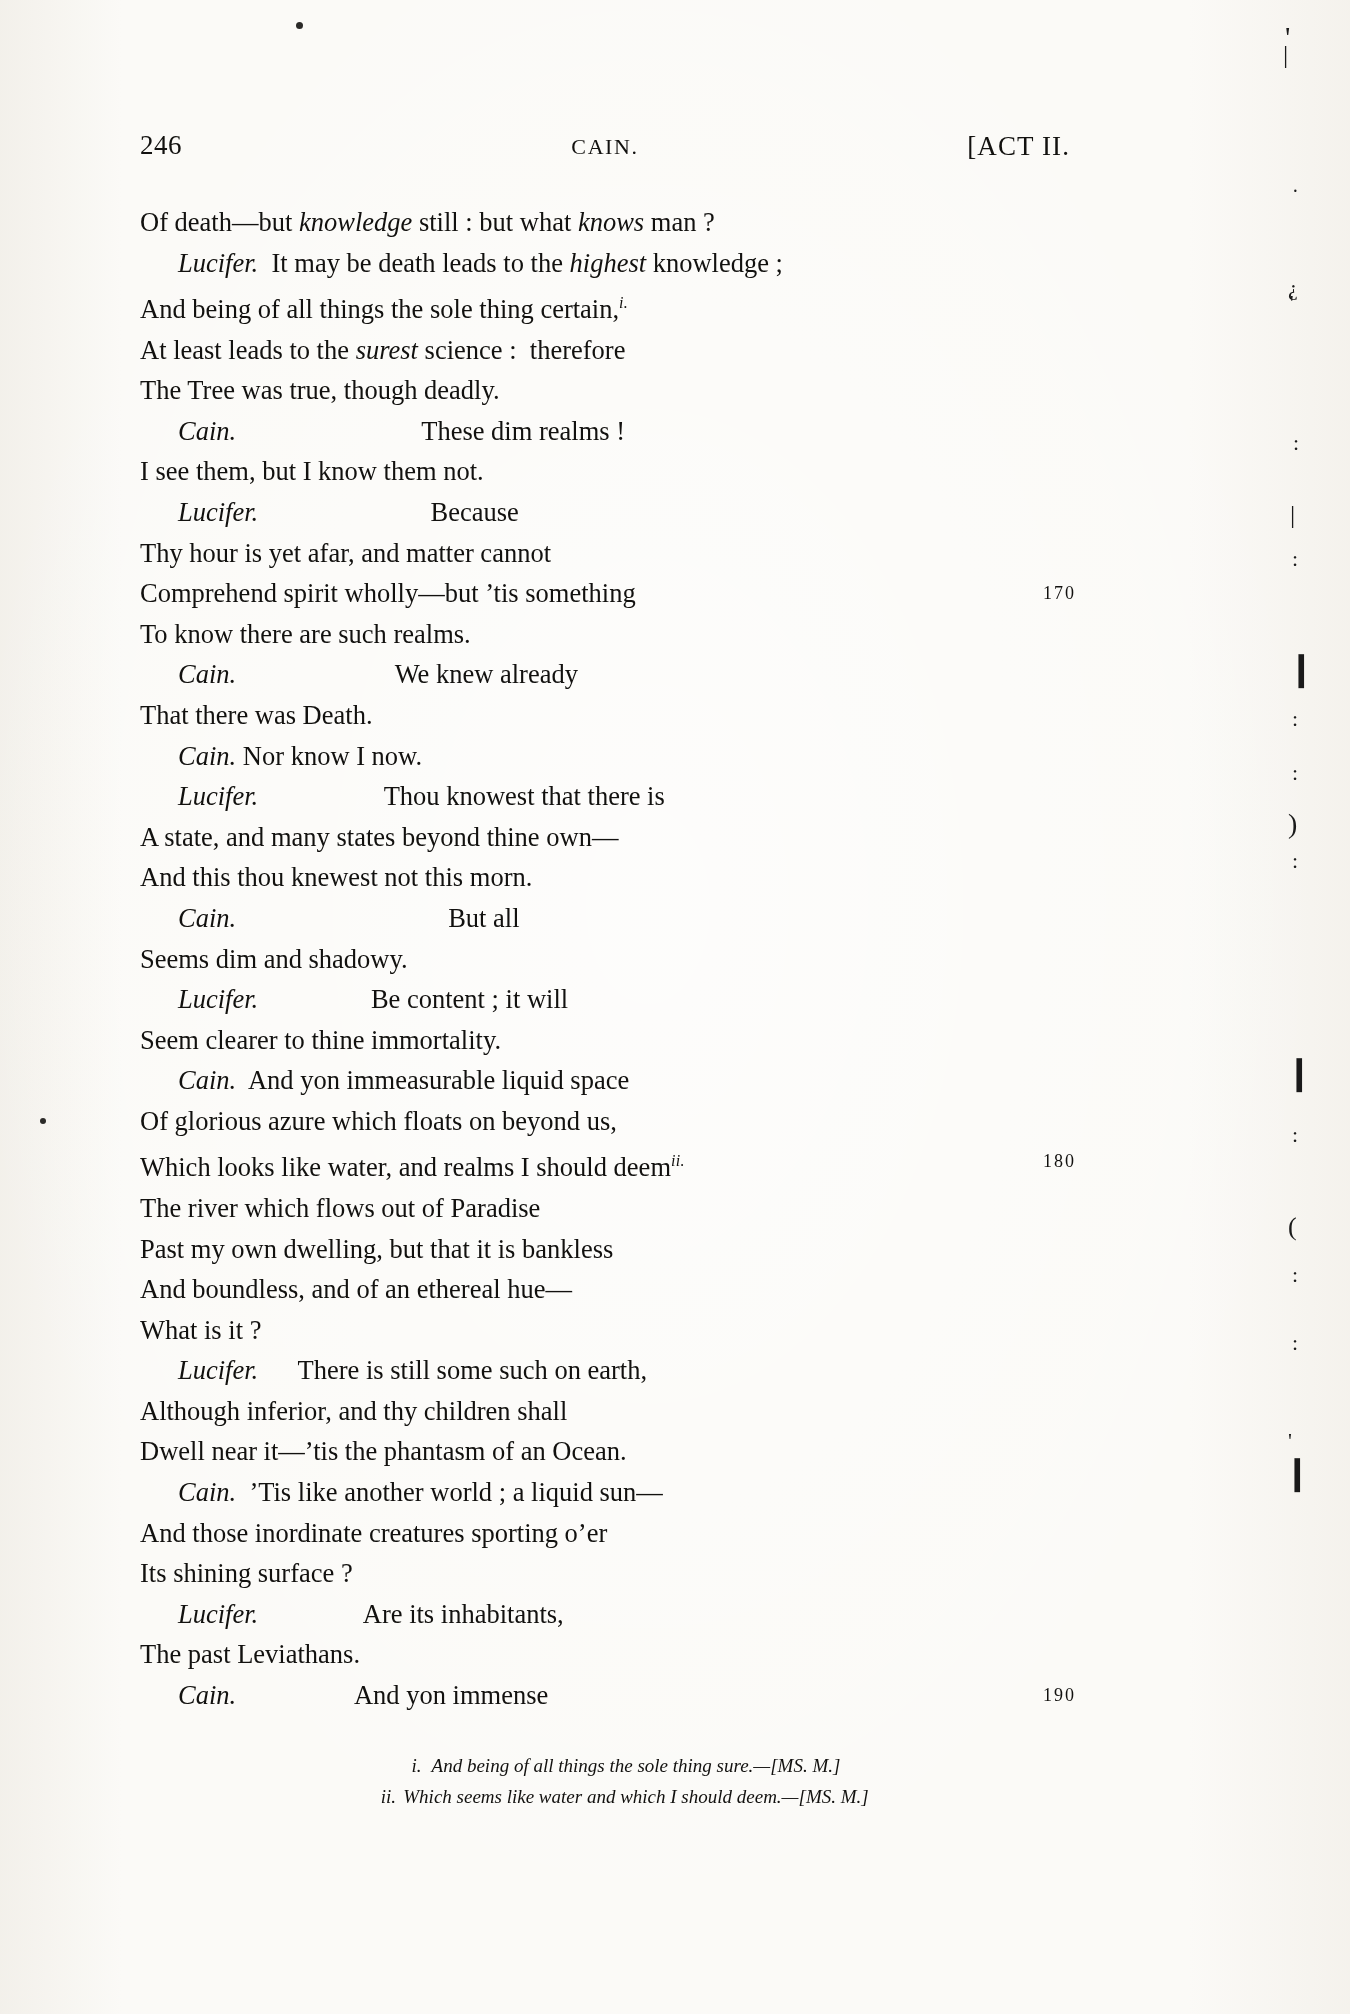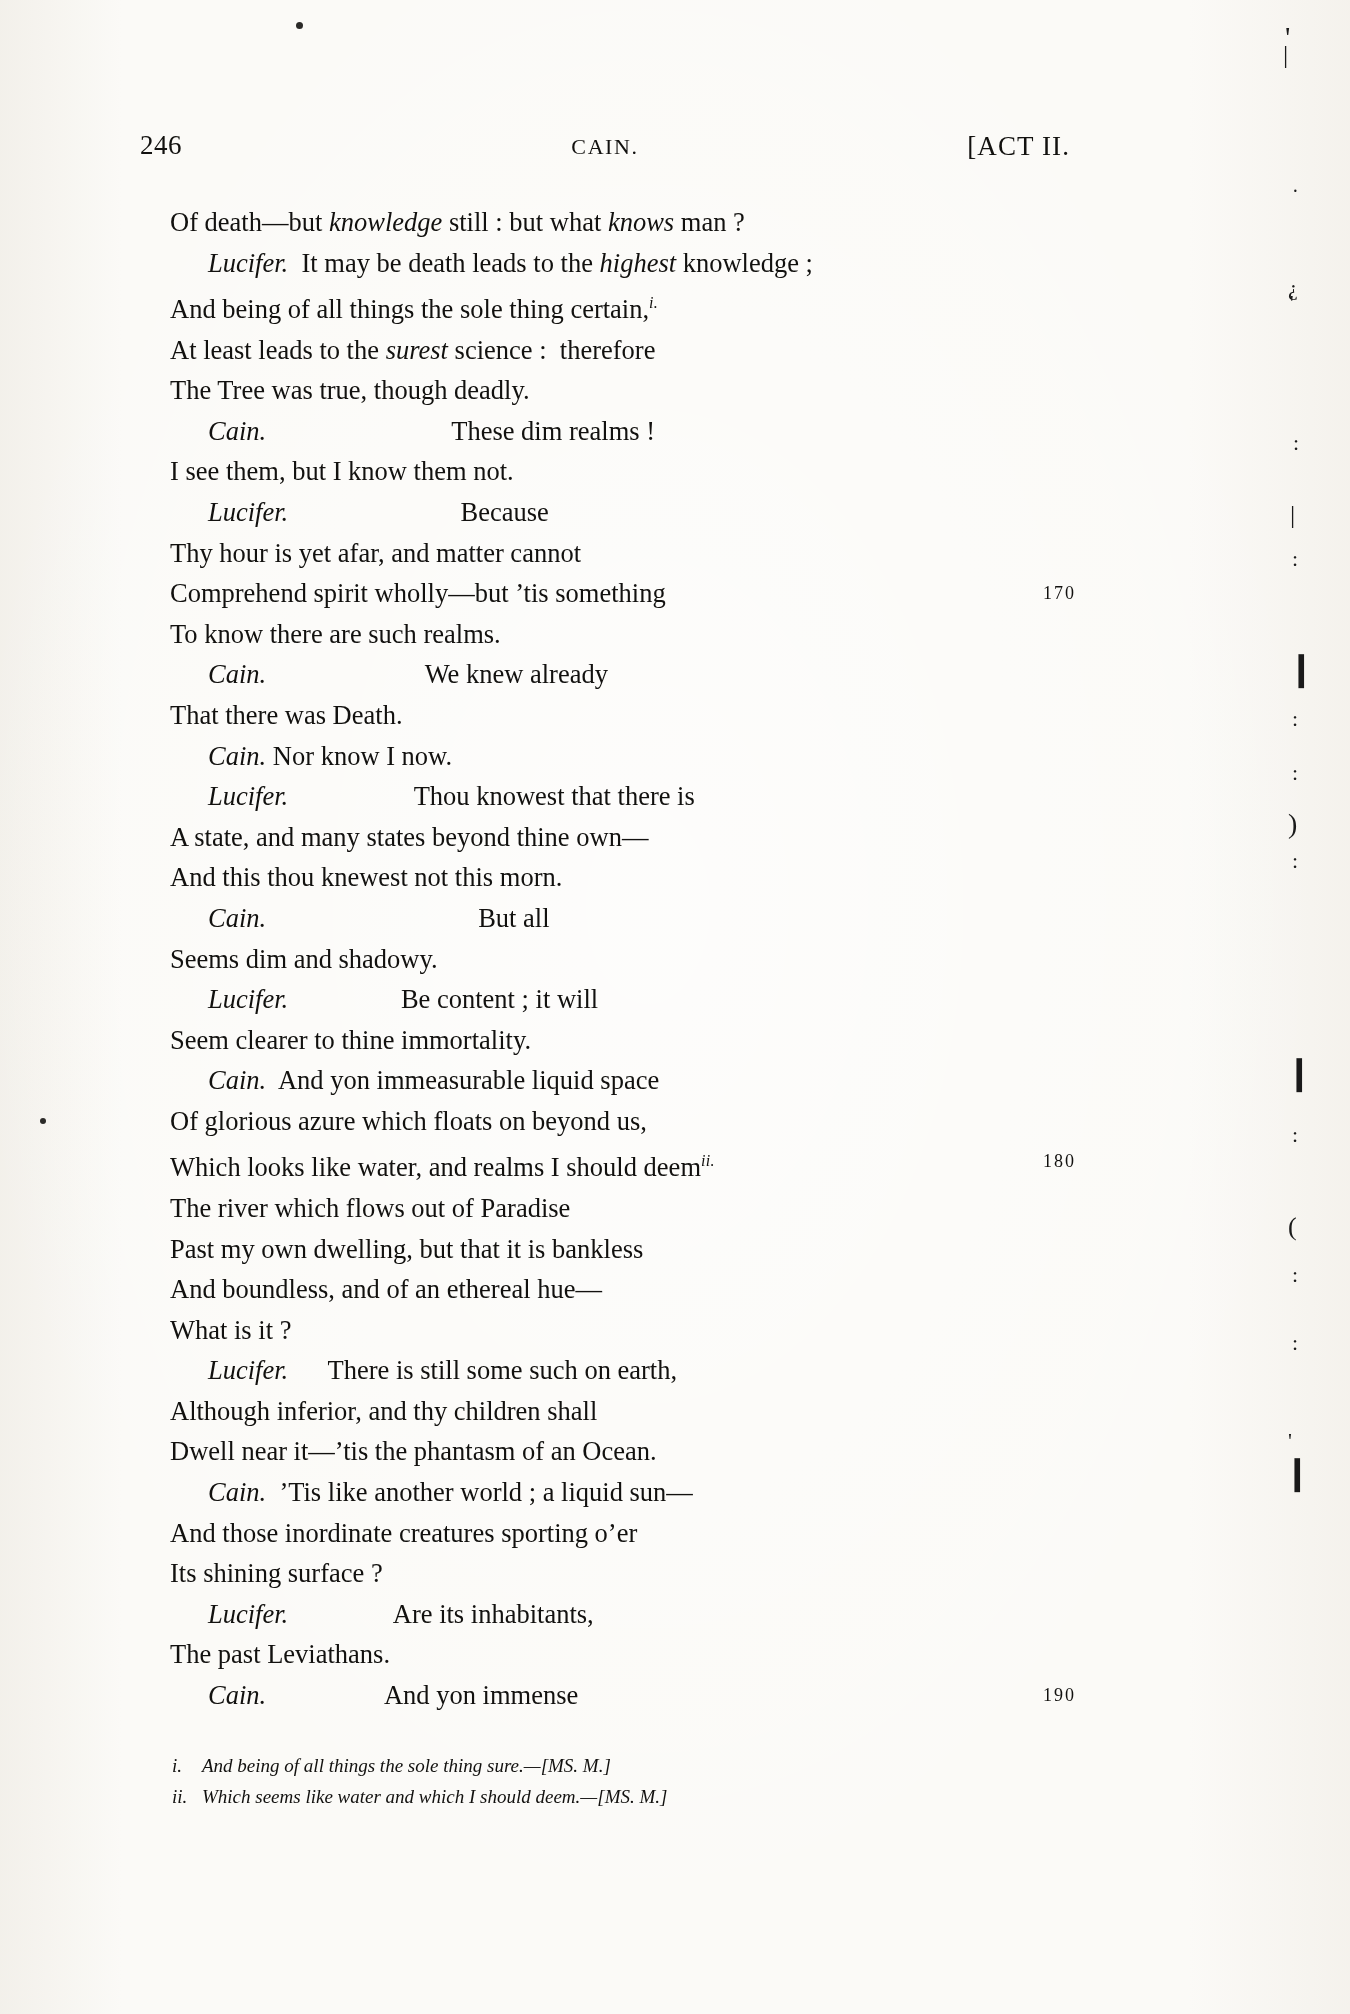--- a/index.html
+++ b/index.html
@@ -69,21 +69,20 @@
 
   
   .verse {
     margin-top: 26px;
     font-size: 26.5px;
     line-height: 40.6px;
   }
   .line {
     position: relative;
     white-space: pre;
-    margin-left: 30px;
   }
   .indent-speaker {
     padding-left: 38px;
   }
   .em {
     font-style: italic;
   }
   .sup {
     font-size: 16px;
     vertical-align: super;
@@ -99,20 +98,21 @@
 
   
   .footnotes {
     margin-top: 34px;
     font-size: 19px;
     line-height: 31px;
     padding-left: 32px;
   }
   .fn-line {
     white-space: pre;
+    text-align: center;
   }
   .fn-marker {
     font-style: italic;
     display: inline-block;
     width: 30px;
   }
   .fn-text {
     font-style: italic;
   }
 

